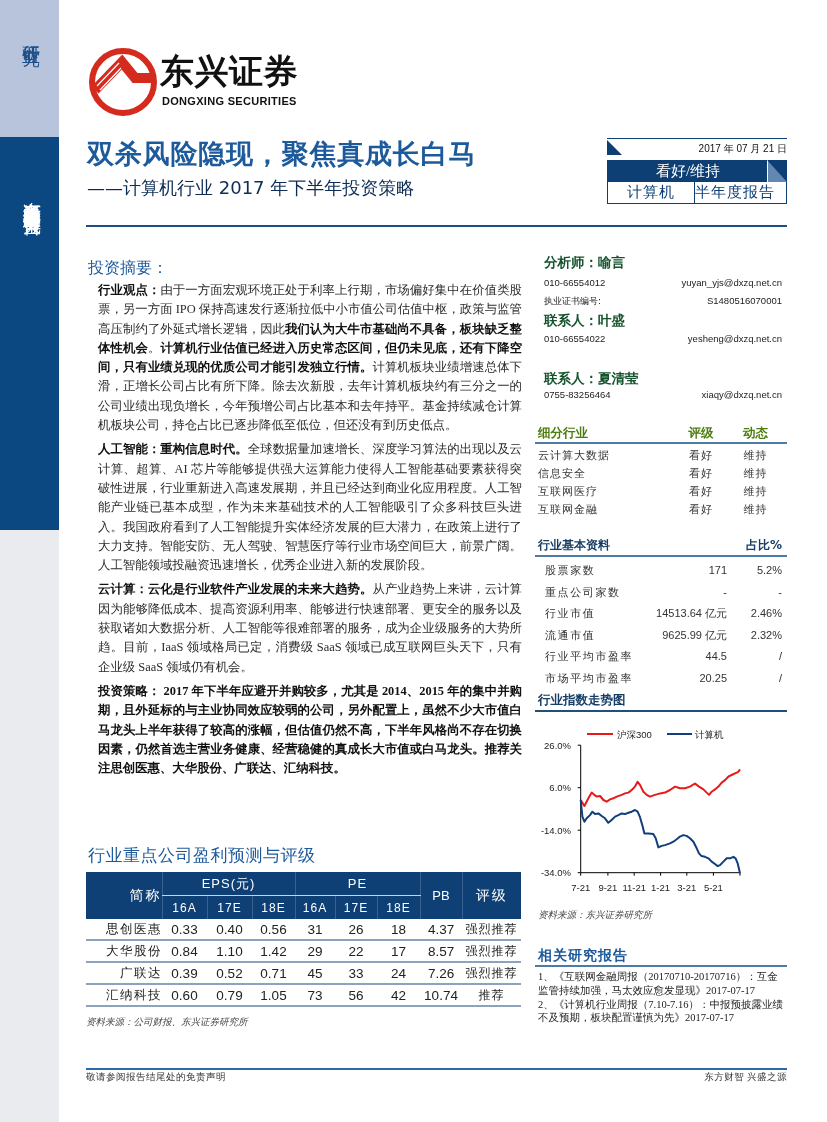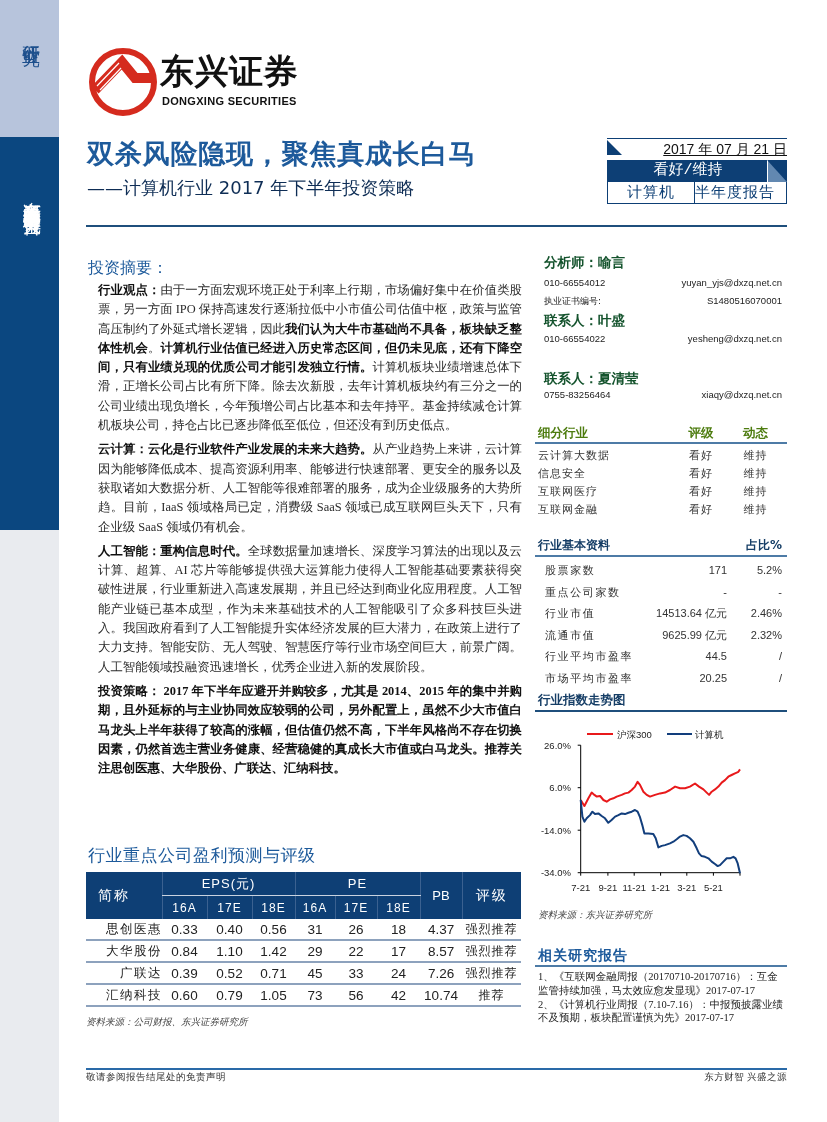--- a/index.html
+++ b/index.html
@@ -20,41 +20,41 @@
   .logo-mark { left:86px; top:45px; width:72px; height:72px; }
   .logo-cn { left:160px; top:50px; font-family:"DejaVu Sans", sans-serif; font-weight:bold; font-size:34px; line-height:42px; color:#111; letter-spacing:0.5px; }
   .logo-en { left:162px; top:94px; font-family:"Liberation Sans", sans-serif; font-weight:bold; font-size:11px; line-height:14px; color:#111; letter-spacing:0.3px; }
 
   
   .title { left:87px; top:139px; font-family:"DejaVu Sans", sans-serif; font-weight:bold; font-size:27px; line-height:30px; color:#1d5a9b; letter-spacing:0.8px; white-space:nowrap; }
   .subtitle { left:87px; top:177px; font-family:"DejaVu Sans", sans-serif; font-size:18px; line-height:22px; color:#0e2d55; white-space:nowrap; }
 
   
   .info { left:607px; top:138px; width:180px; }
-  .info-date { position:relative; height:21px; border-top:1px solid #0d3f75; font-family:"Liberation Sans", sans-serif; font-size:14px; line-height:20px; text-align:right; color:#111;text-decoration:underline; }
+  .info-date { position:relative; height:21px; border-top:1px solid #0d3f75; font-family:"Liberation Sans", sans-serif; font-size:10px; line-height:20px; text-align:right; color:#111; }
   .info-date .tri { position:absolute; left:0; top:1px; width:15px; height:15px; background:#0d3f75; clip-path:polygon(0 0, 100% 100%, 0 100%); }
-  .info-rating { position:relative; height:22px; background:#0d3f75; color:#fff; text-align:center; font-family:Liberation Mono, monospace; font-size:15px; line-height:22px; padding-right:18px; }
+  .info-rating { position:relative; height:22px; background:#0d3f75; color:#fff; text-align:center; font-family:Liberation Serif, serif; font-size:15px; line-height:22px; padding-right:18px; }
   .info-rating .tri2 { position:absolute; right:0; top:0; width:19px; height:22px; background:#6288b1; clip-path:polygon(0 0, 100% 100%, 0 100%); border-left:1px solid #ffffff; }
   .info-row { display:flex; height:21px; border:1px solid #0d3f75; border-top:none; font-family:"DejaVu Sans", sans-serif; font-size:15px; line-height:21px; color:#0d3f75; }
   .info-row .c1 { width:86px; text-align:center; border-right:1px solid #0d3f75; letter-spacing:1px; }
   .info-row .c2 { flex:1; text-align:left; letter-spacing:1px; }
 
   .rule { left:86px; top:225px; width:701px; height:2px; background:#1f4f7c; }
 
   
   .sum-head { left:88px; top:258px; font-family:"DejaVu Sans", sans-serif; font-size:16px; line-height:20px; color:#1d5a9b; }
   .body { left:98px; top:281px; width:424px; font-size:12.4px; line-height:19.3px; text-align:justify; color:#2a2a2a; }
   .body p { margin:0 0 5px 0; }
   .body b { color:#111; font-weight:bold; }
 
   
   .ft-title { left:88px; top:844px; font-family:"DejaVu Sans", sans-serif; font-size:17px; line-height:22px; color:#1d5a9b; letter-spacing:0.5px; }
   table.ft { position:absolute; left:86px; top:872px; width:435px; border-collapse:collapse; table-layout:fixed; }
   table.ft th { background:#0e3f75; color:#fff; font-weight:normal; height:23px; padding:0; font-family:"Liberation Sans", sans-serif; }
-  table.ft th.h-name { text-align:left; padding-left:12px; font-family:"DejaVu Sans", sans-serif; font-size:14px; letter-spacing:2px; }
+  table.ft th.h-name { text-align:right; padding-left:12px; font-family:"DejaVu Sans", sans-serif; font-size:14px; letter-spacing:2px; }
   table.ft th.h-group { font-size:13px; border-bottom:1px solid #c9d3e0; border-left:1px solid #3b6190; letter-spacing:1px; }
   table.ft th.h-year { font-size:12px; letter-spacing:1px; border-left:1px solid #3b6190; }
   table.ft th.h-pb { font-size:13px; border-left:1px solid #3b6190; }
   table.ft th.h-rating { font-family:"DejaVu Sans", sans-serif; font-size:14px; letter-spacing:2px; border-left:1px solid #3b6190; }
   table.ft td { height:20px; padding:0; border-bottom:2px solid #8da2bd; text-align:center; font-family:"Liberation Sans", sans-serif; font-size:13.5px; color:#222; }
   table.ft td.n { text-align:right; font-family:"Liberation Serif", serif; font-size:12.5px; letter-spacing:1.5px; padding-left:1px; }
   table.ft td.r { font-family:"Liberation Serif", serif; font-size:12px; letter-spacing:1px; }
   .ft-src { left:86px; top:1016px; font-size:9.5px; line-height:12px; font-style:italic; color:#444; }
 
   
@@ -127,22 +127,22 @@
     <div class="c1">计算机</div>
     <div class="c2">半年度报告</div>
   </div>
 </div>
 
 <div class="abs rule"></div>
 
 <div class="abs sum-head">投资摘要：</div>
 <div class="abs body">
   <p><b>行业观点：</b><span>由于一方面宏观环境正处于利率上行期，市场偏好集中在价值类股票，另一方面 IPO 保持高速发行逐渐拉低中小市值公司估值中枢，政策与监管高压制约了外延式增长逻辑，因此</span><b>我们认为大牛市基础尚不具备，板块缺乏整体性机会</b><span>。</span><b>计算机行业估值已经进入历史常态区间，但仍未见底，还有下降空间，只有业绩兑现的优质公司才能引发独立行情。</b><span>计算机板块业绩增速总体下滑，正增长公司占比有所下降。除去次新股，去年计算机板块约有三分之一的公司业绩出现负增长，今年预增公司占比基本和去年持平。基金持续减仓计算机板块公司，持仓占比已逐步降低至低位，但还没有到历史低点。</span></p>
+  <p><b>人工智能：重构信息时代。</b><span>全球数据量加速增长、深度学习算法的出现以及云计算、超算、AI 芯片等能够提供强大运算能力使得人工智能基础要素获得突破性进展，行业重新进入高速发展期，并且已经达到商业化应用程度。人工智能产业链已基本成型，作为未来基础技术的人工智能吸引了众多科技巨头进入。我国政府看到了人工智能提升实体经济发展的巨大潜力，在政策上进行了大力支持。智能安防、无人驾驶、智慧医疗等行业市场空间巨大，前景广阔。人工智能领域投融资迅速增长，优秀企业进入新的发展阶段。</span></p>
   <p><b>云计算：云化是行业软件产业发展的未来大趋势。</b><span>从产业趋势上来讲，云计算因为能够降低成本、提高资源利用率、能够进行快速部署、更安全的服务以及获取诸如大数据分析、人工智能等很难部署的服务，成为企业级服务的大势所趋。目前，IaaS 领域格局已定，消费级 SaaS 领域已成互联网巨头天下，只有企业级 SaaS 领域仍有机会。</span></p>
-  <p><b>人工智能：重构信息时代。</b><span>全球数据量加速增长、深度学习算法的出现以及云计算、超算、AI 芯片等能够提供强大运算能力使得人工智能基础要素获得突破性进展，行业重新进入高速发展期，并且已经达到商业化应用程度。人工智能产业链已基本成型，作为未来基础技术的人工智能吸引了众多科技巨头进入。我国政府看到了人工智能提升实体经济发展的巨大潜力，在政策上进行了大力支持。智能安防、无人驾驶、智慧医疗等行业市场空间巨大，前景广阔。人工智能领域投融资迅速增长，优秀企业进入新的发展阶段。</span></p>
   <p><b>投资策略：</b><b> 2017 年下半年应避开并购较多，尤其是 2014、2015 年的集中并购期，且外延标的与主业协同效应较弱的公司，另外配置上，虽然不少大市值白马龙头上半年获得了较高的涨幅，但估值仍然不高，下半年风格尚不存在切换因素，仍然首选主营业务健康、经营稳健的真成长大市值或白马龙头。推荐关注思创医惠、大华股份、广联达、汇纳科技。</b></p>
 </div>
 
 <div class="abs ft-title">行业重点公司盈利预测与评级</div>
 <table class="ft">
   <colgroup>
     <col style="width:76px">
       <col style="width:45px">
       <col style="width:45px">
       <col style="width:43px">

